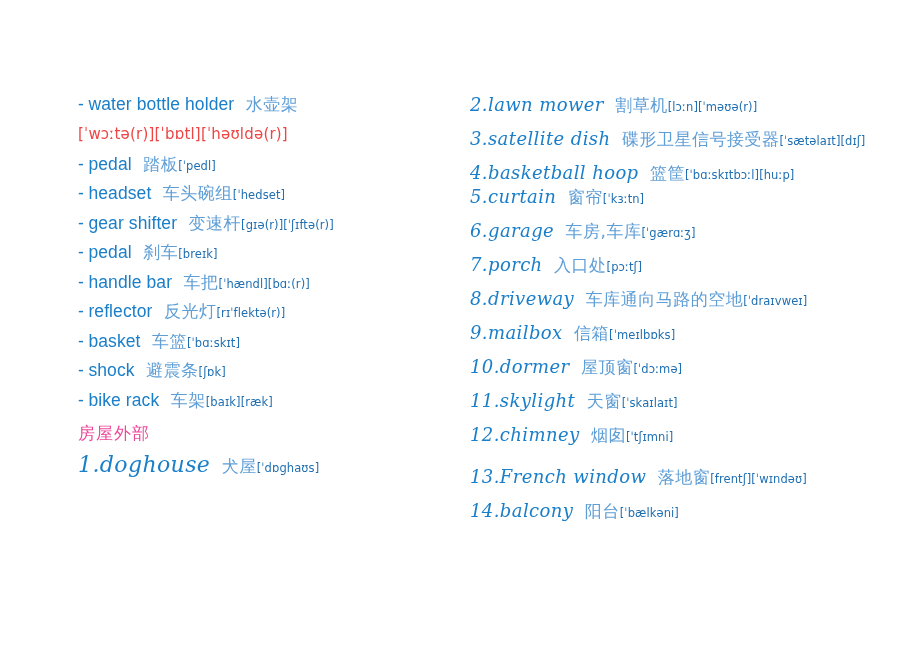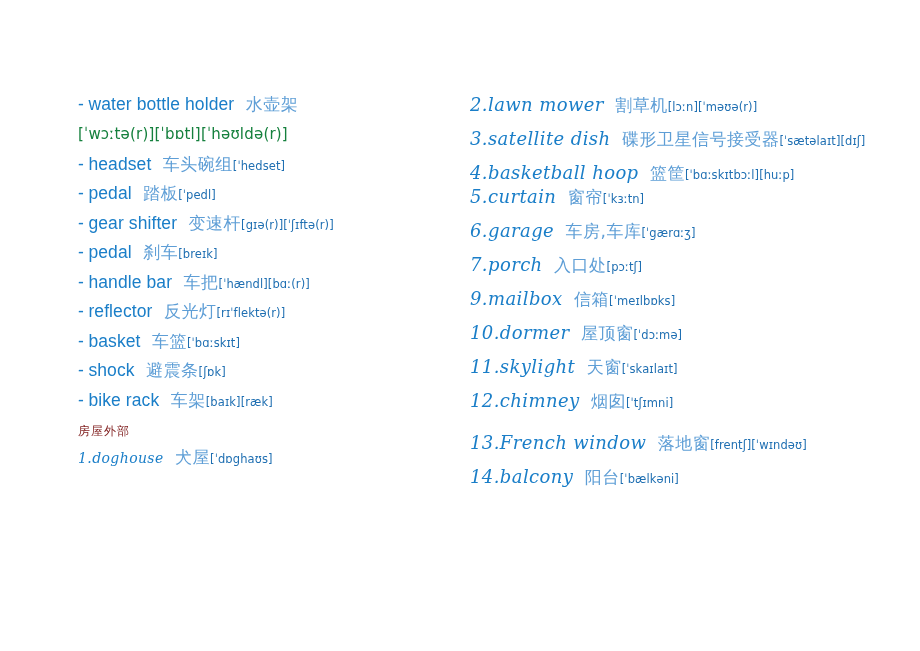--- a/index.html
+++ b/index.html
@@ -70,31 +70,31 @@
   
   .ipa {
     color: #1f6fb2;
     font-size: 11.5px;
     font-family: "DejaVu Sans", "Liberation Sans", sans-serif;
     letter-spacing: 0.1px;
   }
 
   
   .ipa-only {
-    color: #15803d;
+    color: #ef4444;
     font-size: 15px;
     font-family: "DejaVu Sans", "Liberation Sans", sans-serif;
     letter-spacing: 0.2px;
   }
 
   
   .section-heading {
     display: block;
-    color: #7f1d1d;
-    font-size: 12px;
+    color: #ec4899;
+    font-size: 17px;
     font-family: "DejaVu Sans", "Liberation Sans", sans-serif;
     letter-spacing: 1px;
     line-height: 1;
     margin-bottom: 12px;
     margin-top: 16px;
   }
 </style>
 </head>
 <body>
 
@@ -107,32 +107,32 @@
       <span class="term">water bottle holder</span>
       <span class="cn">水壶架</span>
     </div>
 
     <div class="entry" style="margin-bottom:14px;">
       <span class="ipa-only">[ˈwɔːtə(r)][ˈbɒtl][ˈhəʊldə(r)]</span>
     </div>
 
     <div class="entry">
       <span class="term">-</span>
+      <span class="term">pedal</span>
+      <span class="cn">踏板</span><span class="ipa">[ˈpedl]</span>
+    </div>
+
+    <div class="entry">
+      <span class="term">-</span>
       <span class="term">headset</span>
       <span class="cn">车头碗组</span><span class="ipa">[ˈhedset]</span>
     </div>
 
     <div class="entry">
       <span class="term">-</span>
-      <span class="term">pedal</span>
-      <span class="cn">踏板</span><span class="ipa">[ˈpedl]</span>
-    </div>
-
-    <div class="entry">
-      <span class="term">-</span>
       <span class="term">gear shifter</span>
       <span class="cn">变速杆</span><span class="ipa">[gɪə(r)][ˈʃɪftə(r)]</span>
     </div>
 
     <div class="entry">
       <span class="term">-</span>
       <span class="term">pedal</span>
       <span class="cn">刹车</span><span class="ipa">[breɪk]</span>
     </div>
 
@@ -162,21 +162,21 @@
 
     <div class="entry" style="margin-bottom:14px;">
       <span class="term">-</span>
       <span class="term">bike rack</span>
       <span class="cn">车架</span><span class="ipa">[baɪk][ræk]</span>
     </div>
 
     <div class="section-heading">房屋外部</div>
 
     <div class="entry">
-      <span class="term" style="font-family:'DejaVu Serif','Liberation Serif',serif;font-style:italic;font-size:14px;letter-spacing:0.4px;">1.doghouse</span>
+      <span class="term" style="font-family:'DejaVu Serif','Liberation Serif',serif;font-style:italic;font-size:22px;letter-spacing:0.4px;">1.doghouse</span>
       <span class="cn">犬屋</span><span class="ipa">[ˈdɒghaʊs]</span>
     </div>
 
   </div>
 
   <div id="col-right" class="column">
 
     <div class="entry" style="margin-bottom:16px;">
       <span class="term">2.lawn mower</span>
       <span class="cn">割草机</span><span class="ipa">[lɔːn][ˈməʊə(r)]</span>
@@ -200,20 +200,24 @@
     <div class="entry" style="margin-bottom:16px;">
       <span class="term">6.garage</span>
       <span class="cn">车房,车库</span><span class="ipa">[ˈgærɑːʒ]</span>
     </div>
 
     <div class="entry" style="margin-bottom:16px;">
       <span class="term">7.porch</span>
       <span class="cn">入口处</span><span class="ipa">[pɔːtʃ]</span>
     </div>
 
+    <div class="entry" style="margin-bottom:16px;">
+      <span class="term">8.driveway</span>
+      <span class="cn">车库通向马路的空地</span><span class="ipa">[ˈdraɪvweɪ]</span>
+    </div>
 
     <div class="entry" style="margin-bottom:16px;">
       <span class="term">9.mailbox</span>
       <span class="cn">信箱</span><span class="ipa">[ˈmeɪlbɒks]</span>
     </div>
 
     <div class="entry" style="margin-bottom:16px;">
       <span class="term">10.dormer</span>
       <span class="cn">屋顶窗</span><span class="ipa">[ˈdɔːmə]</span>
     </div>

